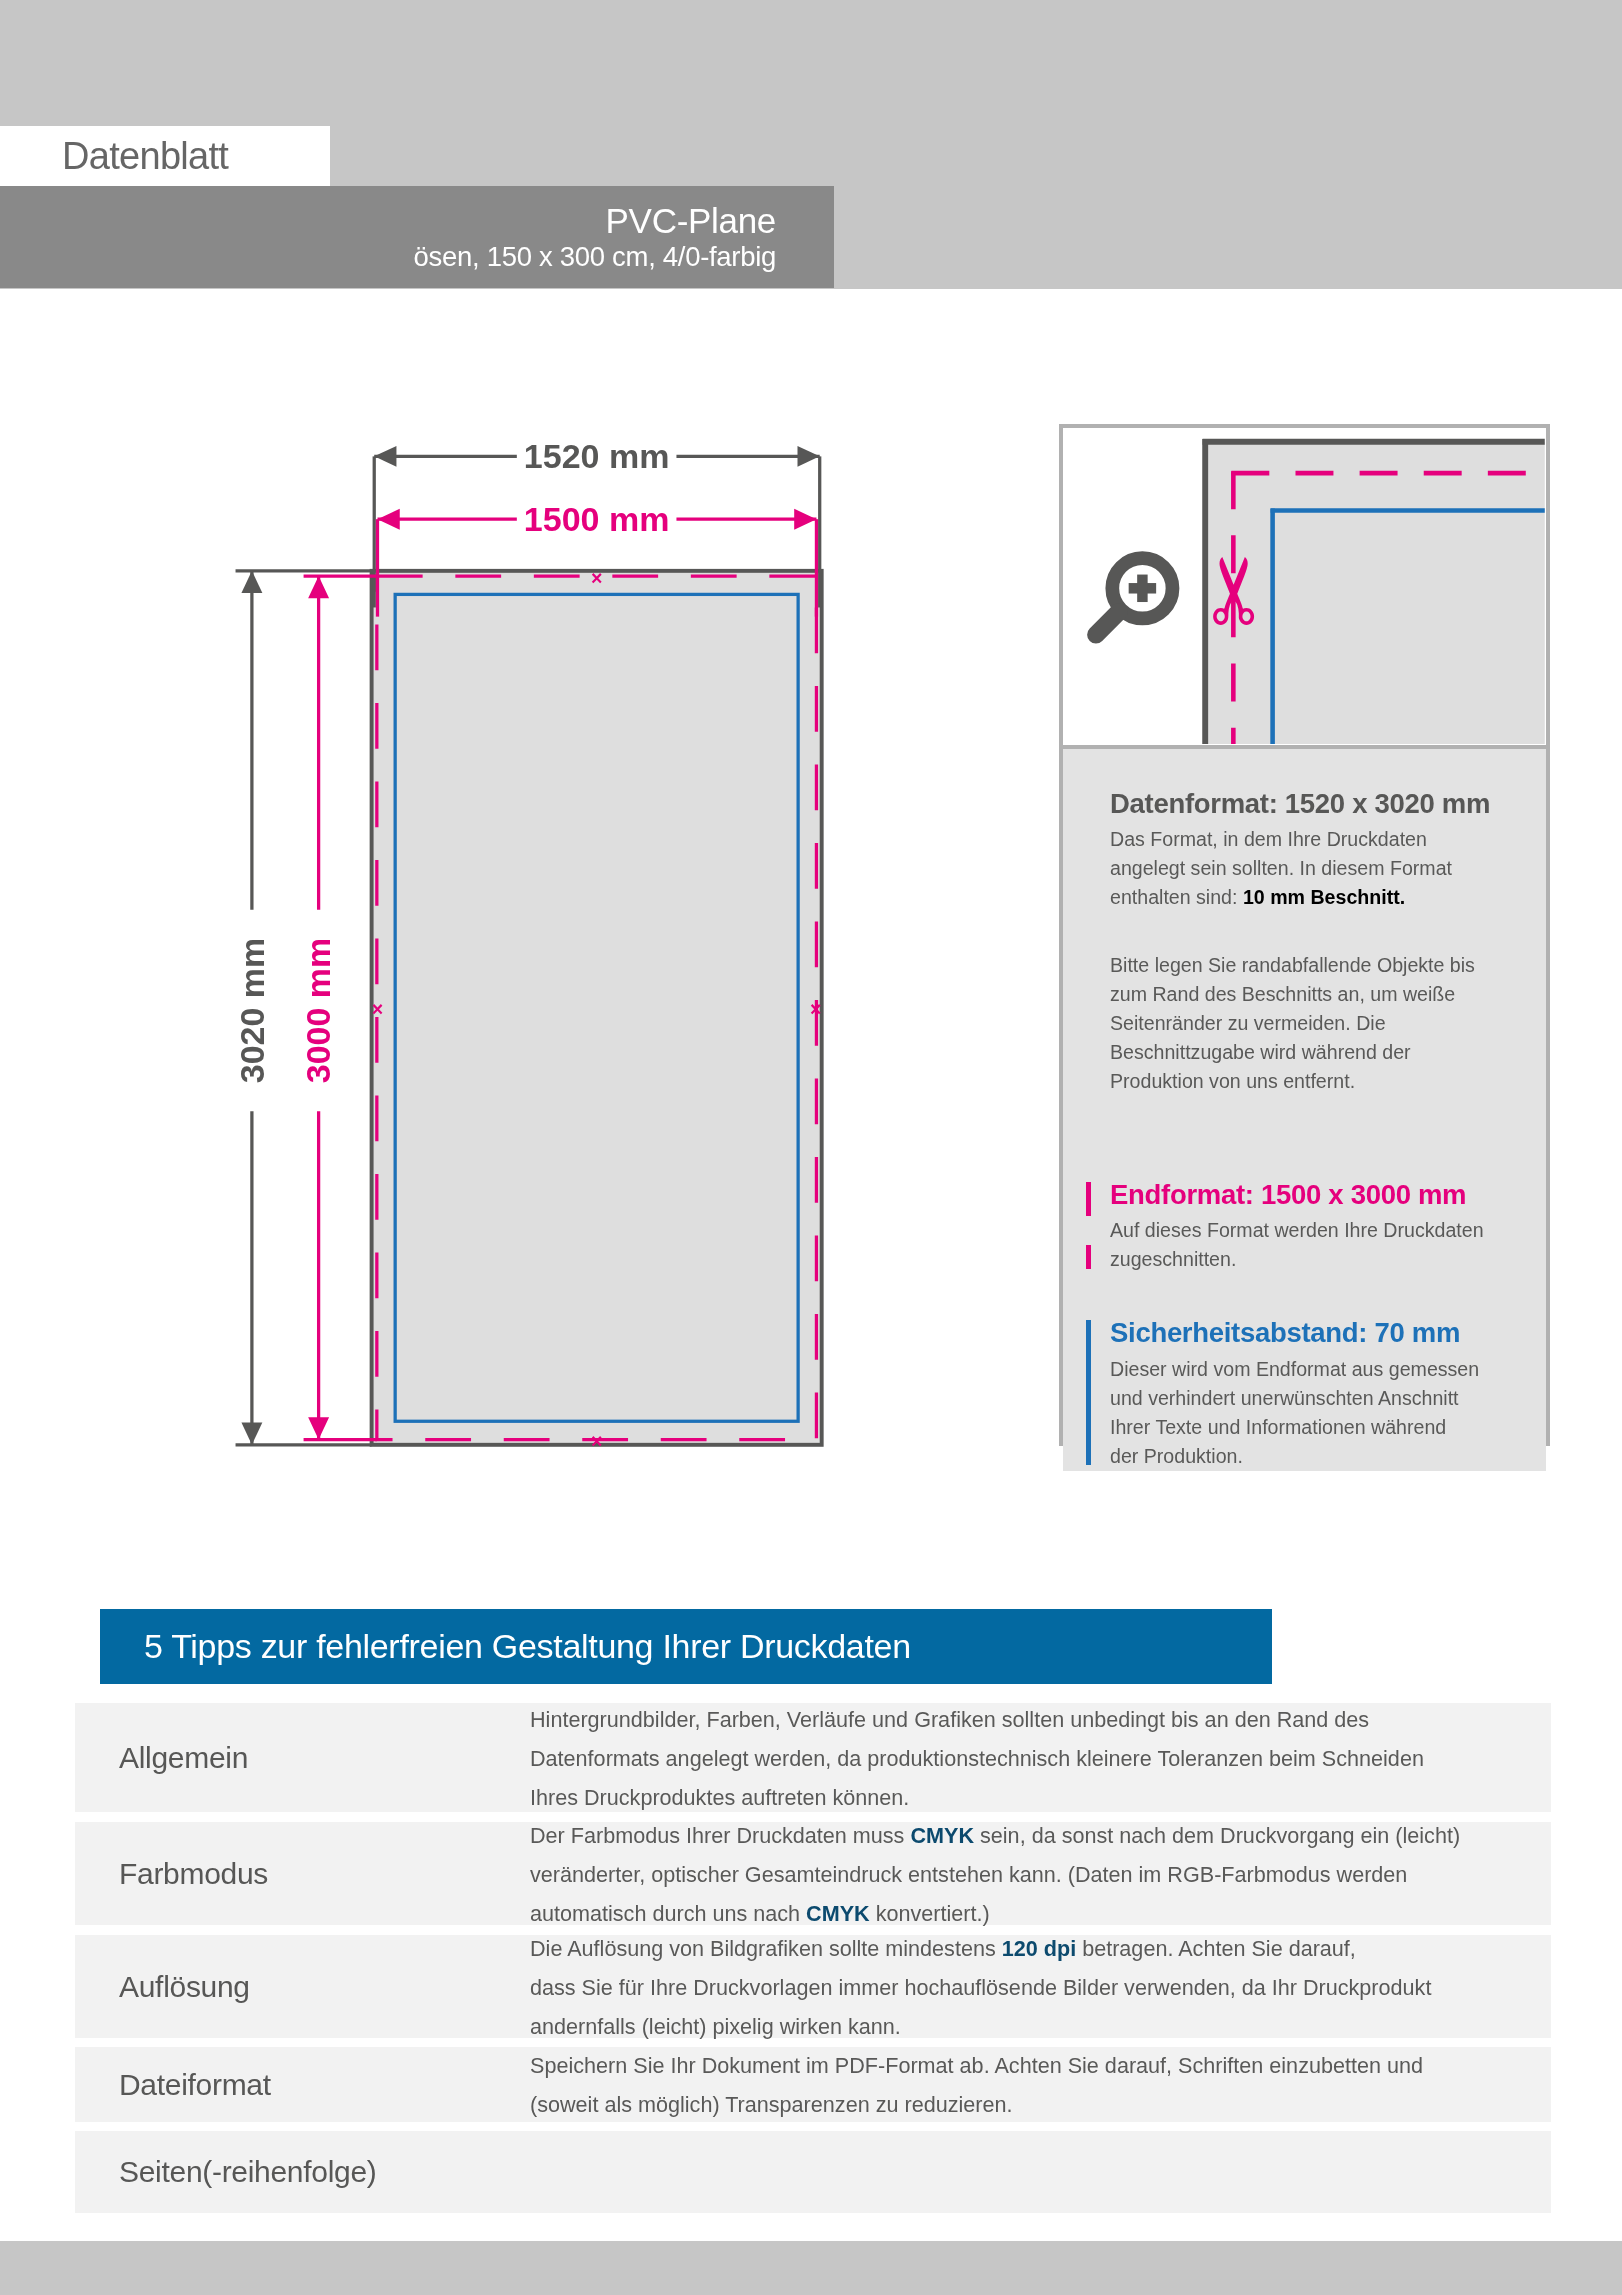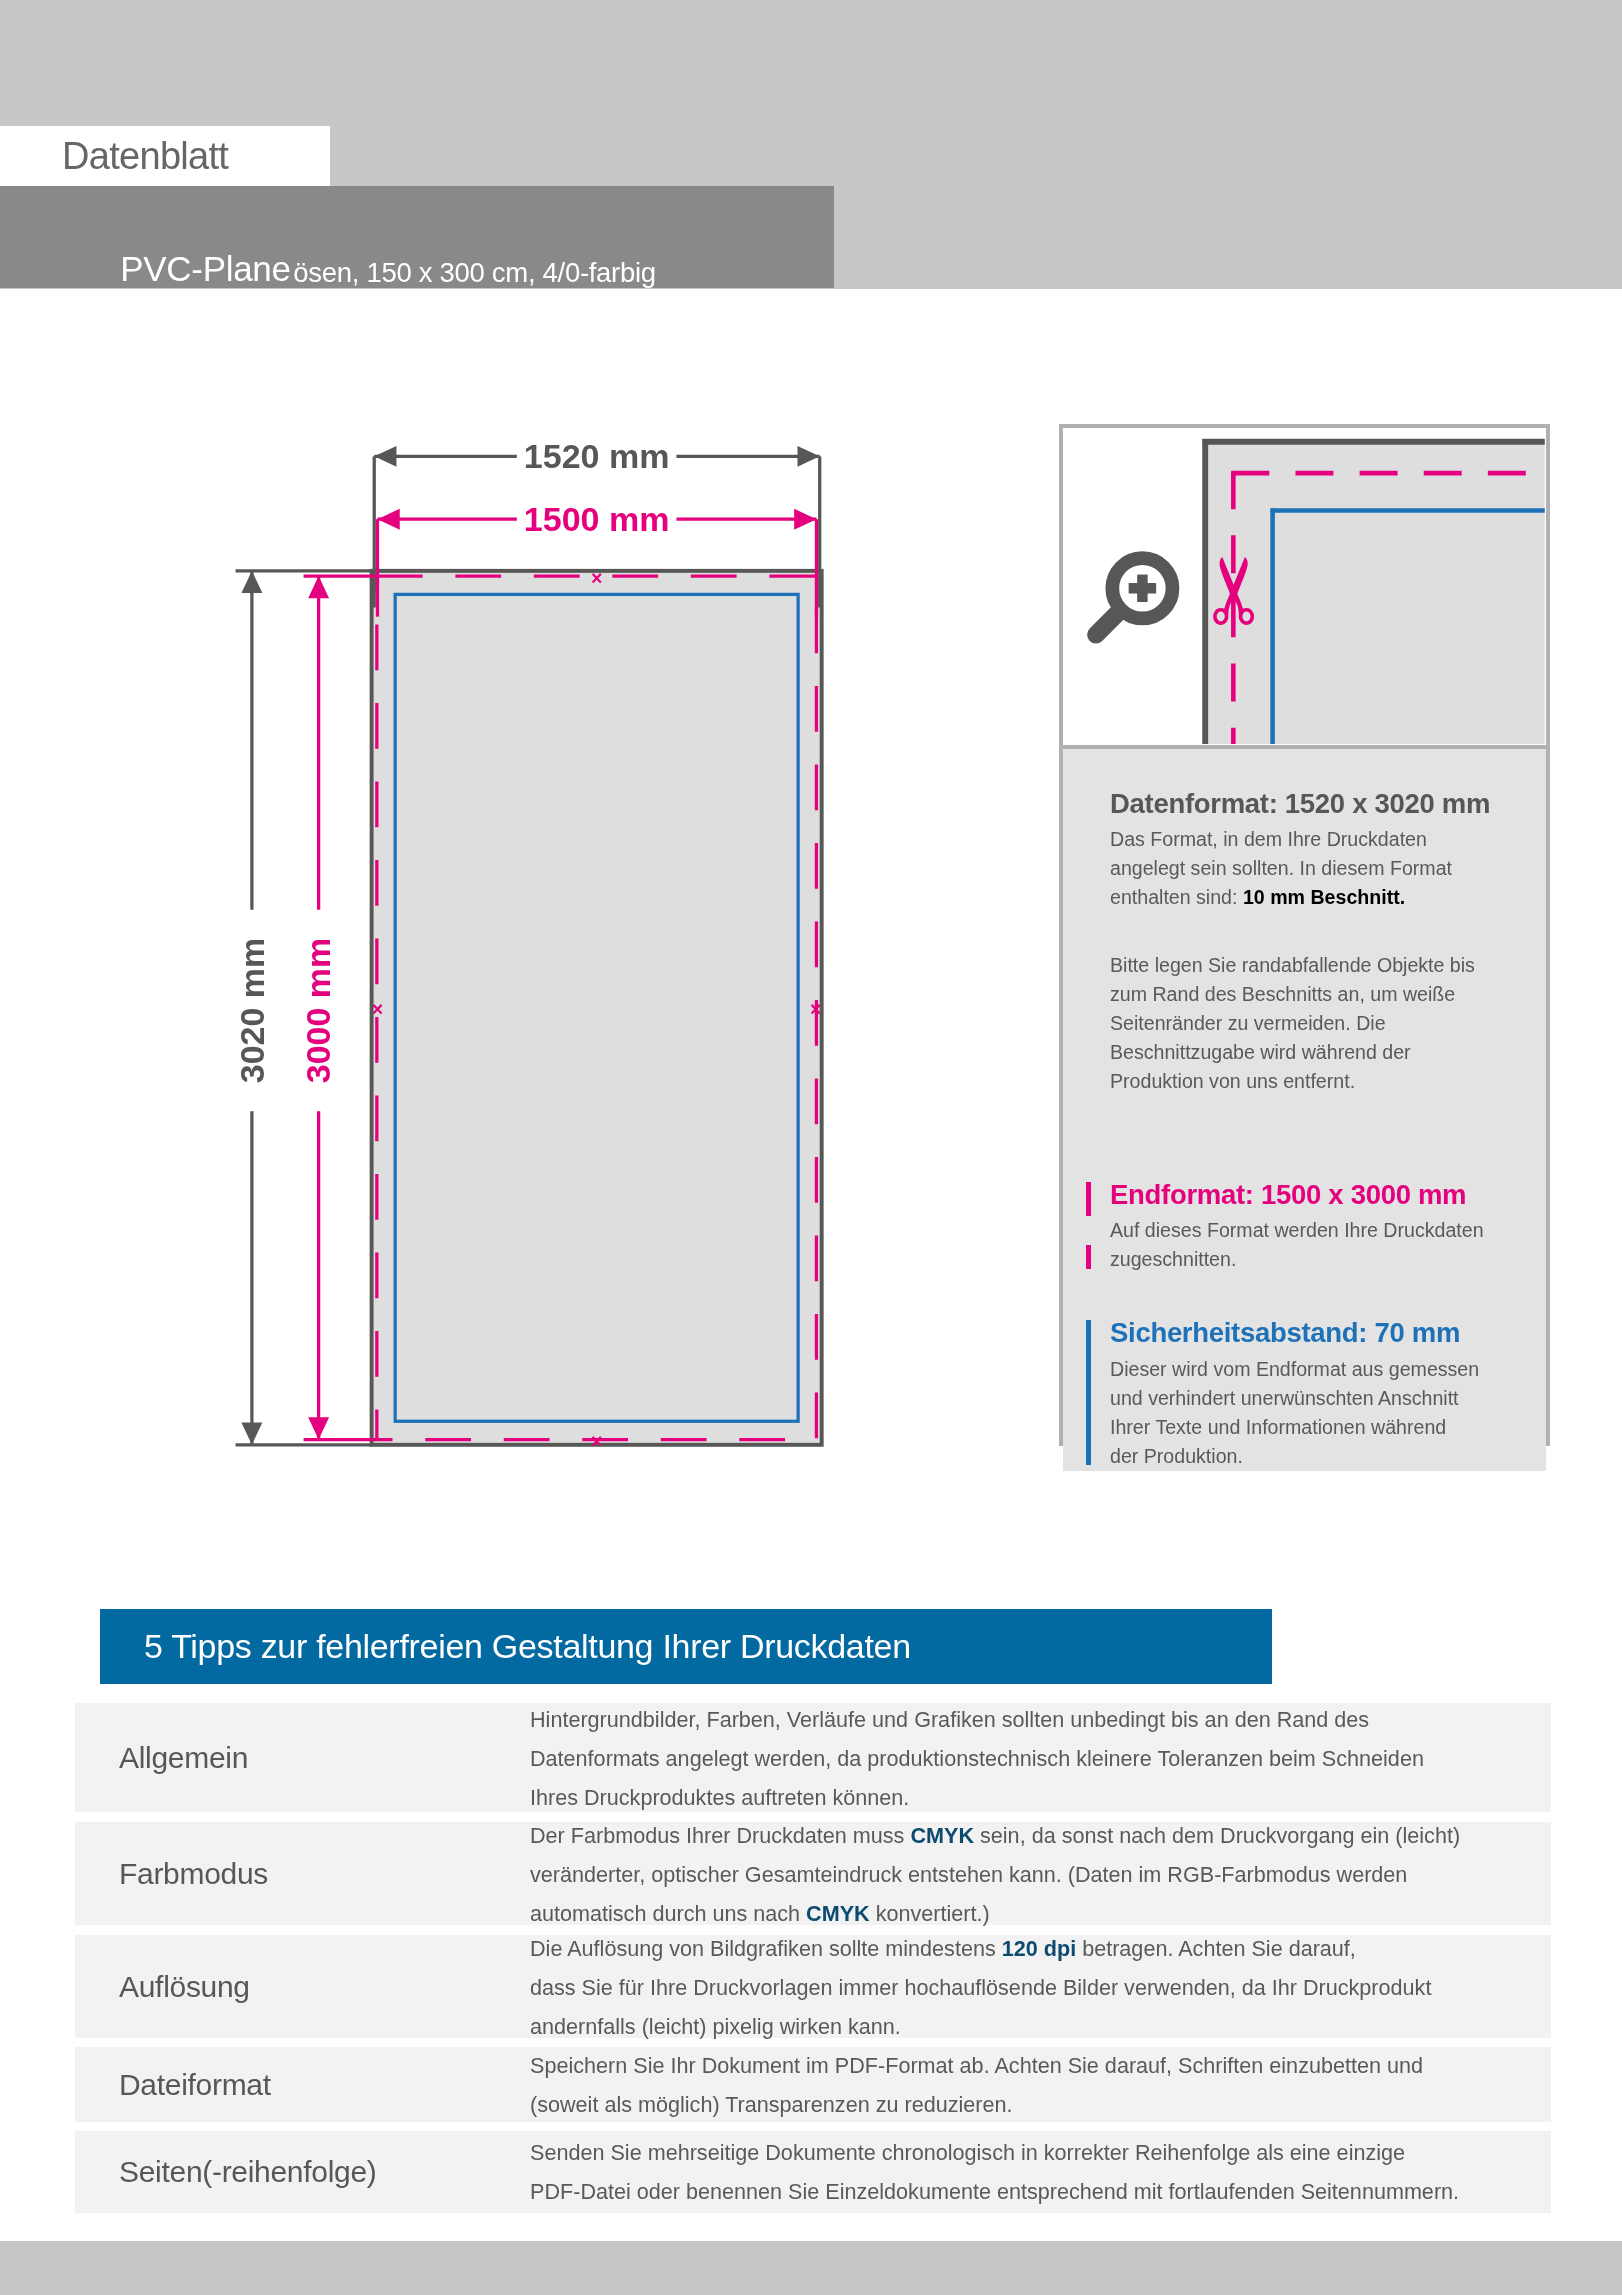--- a/index.html
+++ b/index.html
@@ -8,21 +8,21 @@
     position:relative;
     width:1623px;height:2295px;
     background:#ffffff;
     font-family:"Liberation Sans", sans-serif;
     overflow:hidden;
   }
   
   .top-gray{position:absolute;left:0;top:0;width:1623px;height:289px;background:#c6c6c6;}
   .product-band{
     position:absolute;left:0;top:186px;width:834px;height:102px;background:#898989;
-    display:flex;flex-direction:row;justify-content:center;align-items:flex-end;
+    display:flex;flex-direction:column;justify-content:center;align-items:flex-end;
     padding-right:58px;box-sizing:border-box;gap:2.6px;
   }
   .product-title{color:#ffffff;font-size:35px;line-height:38px;letter-spacing:-0.3px;}
   .product-subtitle{color:#ffffff;font-size:27.5px;line-height:30px;letter-spacing:-0.3px;}
   .sheet-box{
     position:absolute;left:0;top:126px;width:330px;height:60px;background:#ffffff;
     display:flex;align-items:center;padding-left:62px;box-sizing:border-box;
   }
   .sheet-label{color:#666666;font-size:38px;letter-spacing:-0.7px;}
 
@@ -228,20 +228,18 @@
 dass Sie für Ihre Druckvorlagen immer hochauflösende Bilder verwenden, da Ihr Druckprodukt
 andernfalls (leicht) pixelig wirken kann.</span></div>
   </div>
   <div class="tip-row row-4">
     <div class="tip-label">Dateiformat</div>
     <div class="tip-text"><span>Speichern Sie Ihr Dokument im PDF-Format ab. Achten Sie darauf, Schriften einzubetten und
 (soweit als möglich) Transparenzen zu reduzieren.</span></div>
   </div>
   <div class="tip-row row-5">
     <div class="tip-label">Seiten(-reihenfolge)</div>
-    <div class="tip-text"><span>Senden Sie mehrseitige Dokumente chronologisch in korrekter Reihenfolge als eine einzige
-PDF-Datei oder benennen Sie Einzeldokumente entsprechend mit fortlaufenden Seitennummern.</span></div>
   </div>
 
   <div class="footer-band"></div>
 
 </div>
 
 
 </body></html>

